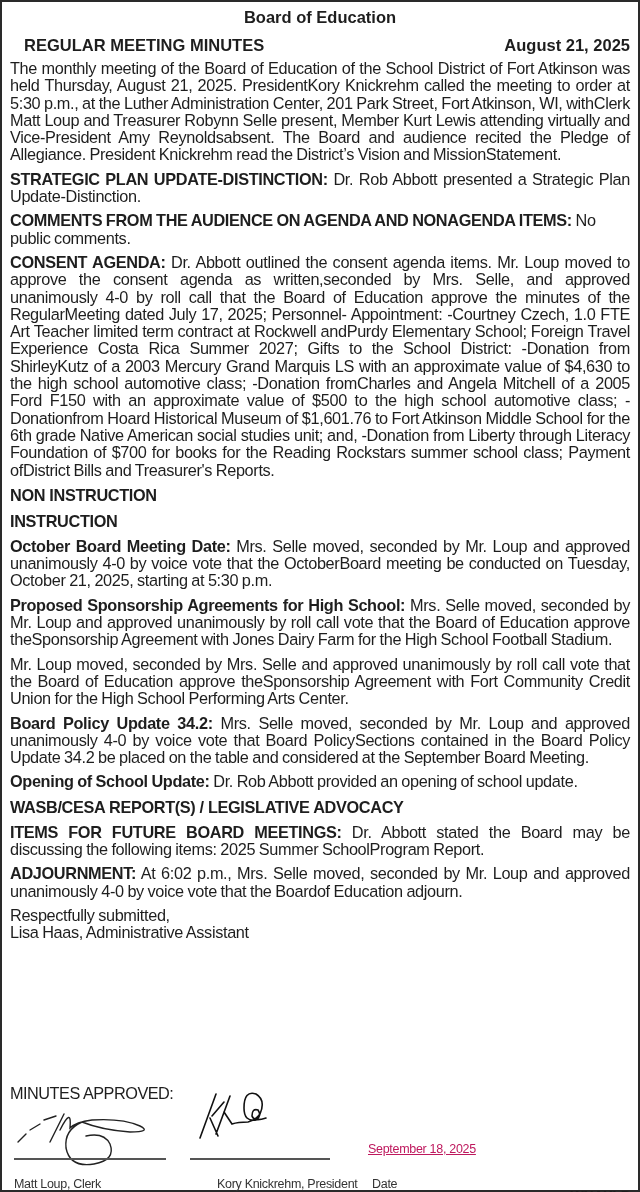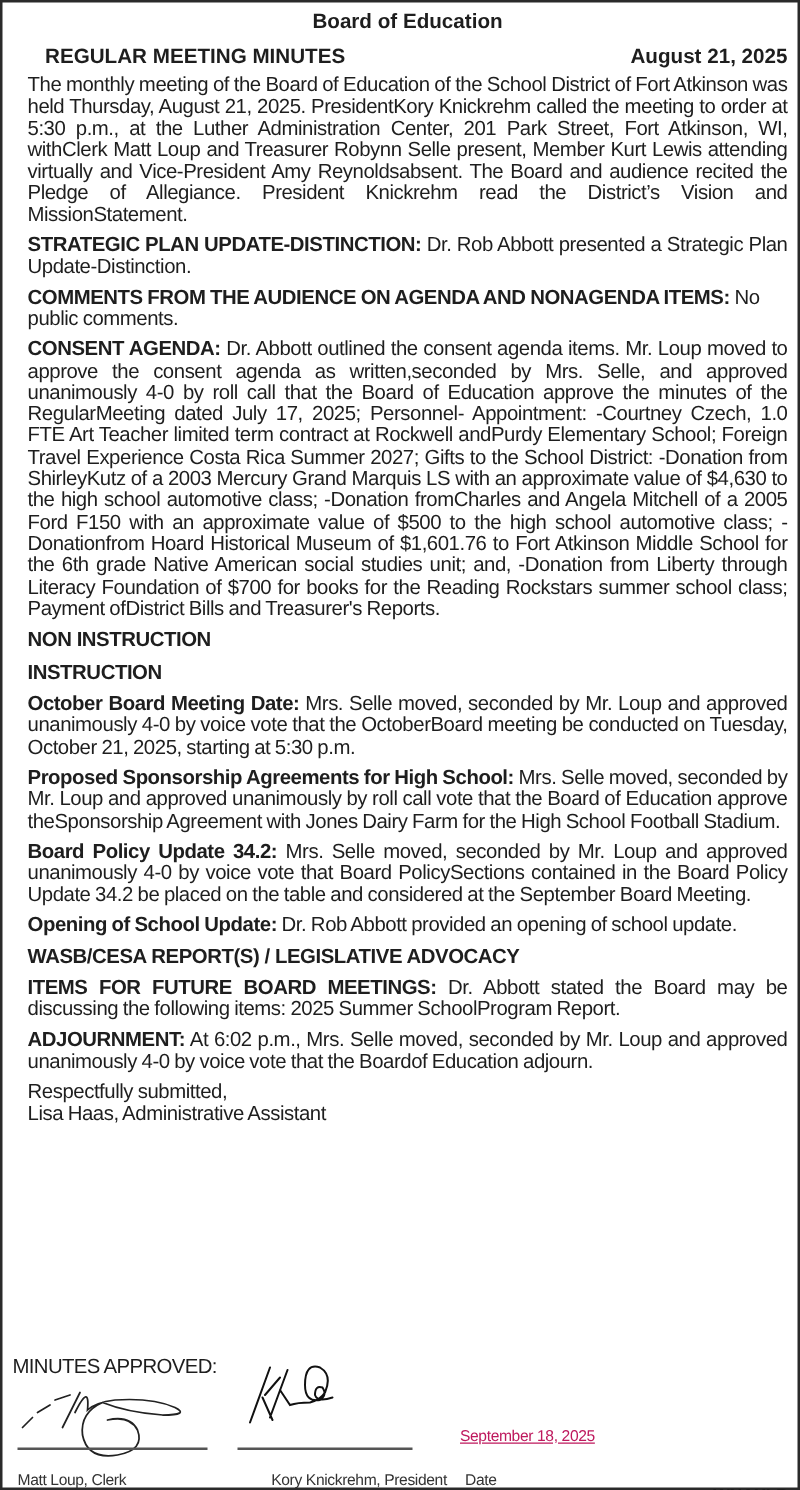--- a/index.html
+++ b/index.html
@@ -6,21 +6,21 @@
   body { width: 640px; height: 1192px; overflow: hidden; }
   .page {
     position: relative;
     box-sizing: border-box;
     width: 640px; height: 1192px;
     border: 2px solid #2a2a2a;
     background: #fff;
     color: #1e1e1e;
     font-family: "Liberation Sans", sans-serif;
     font-stretch: condensed;
-    padding: 4px 8px 0 20px;
+    padding: 4px 8px 0 8px;
   }
   .title {
     text-align: center;
     font-weight: bold;
     font-size: 16.5px;
     line-height: 22px;
     margin: 0;
   }
   .subhead {
     display: flex; justify-content: space-between;
@@ -67,20 +67,21 @@
 
   <p><span class="b">CONSENT AGENDA:</span><span> Dr. Abbott outlined the consent agenda items. Mr. Loup moved to approve the consent agenda as written,seconded by Mrs. Selle, and approved unanimously 4-0 by roll call that the Board of Education approve the minutes of the RegularMeeting dated July 17, 2025; Personnel- Appointment: -Courtney Czech, 1.0 FTE Art Teacher limited term contract at Rockwell andPurdy Elementary School; Foreign Travel Experience Costa Rica Summer 2027; Gifts to the School District: -Donation from ShirleyKutz of a 2003 Mercury Grand Marquis LS with an approximate value of $4,630 to the high school automotive class; -Donation fromCharles and Angela Mitchell of a 2005 Ford F150 with an approximate value of $500 to the high school automotive class; -Donationfrom Hoard Historical Museum of $1,601.76 to Fort Atkinson Middle School for the 6th grade Native American social studies unit; and, -Donation from Liberty through Literacy Foundation of $700 for books for the Reading Rockstars summer school class; Payment ofDistrict Bills and Treasurer's Reports.</span></p>
 
   <div class="heading">NON INSTRUCTION</div>
   <div class="heading">INSTRUCTION</div>
 
   <p><span class="b">October Board Meeting Date:</span><span> Mrs. Selle moved, seconded by Mr. Loup and approved unanimously 4-0 by voice vote that the OctoberBoard meeting be conducted on Tuesday, October 21, 2025, starting at 5:30 p.m.</span></p>
 
   <p><span class="b">Proposed Sponsorship Agreements for High School:</span><span> Mrs. Selle moved, seconded by Mr. Loup and approved unanimously by roll call vote that the Board of Education approve theSponsorship Agreement with Jones Dairy Farm for the High School Football Stadium.</span></p>
 
+  <p>Mr. Loup moved, seconded by Mrs. Selle and approved unanimously by roll call vote that the Board of Education approve theSponsorship Agreement with Fort Community Credit Union for the High School Performing Arts Center.</p>
 
   <p><span class="b">Board Policy Update 34.2:</span><span> Mrs. Selle moved, seconded by Mr. Loup and approved unanimously 4-0 by voice vote that Board PolicySections contained in the Board Policy Update 34.2 be placed on the table and considered at the September Board Meeting.</span></p>
 
   <p><span class="b">Opening of School Update:</span><span> Dr. Rob Abbott provided an opening of school update.</span></p>
 
   <div class="heading">WASB/CESA REPORT(S) / LEGISLATIVE ADVOCACY</div>
 
   <p><span class="b">ITEMS FOR FUTURE BOARD MEETINGS:</span><span> Dr. Abbott stated the Board may be discussing the following items: 2025 Summer SchoolProgram Report.</span></p>
 
   <p><span class="b">ADJOURNMENT:</span><span> At 6:02 p.m., Mrs. Selle moved, seconded by Mr. Loup and approved unanimously 4-0 by voice vote that the Boardof Education adjourn.</span></p>

